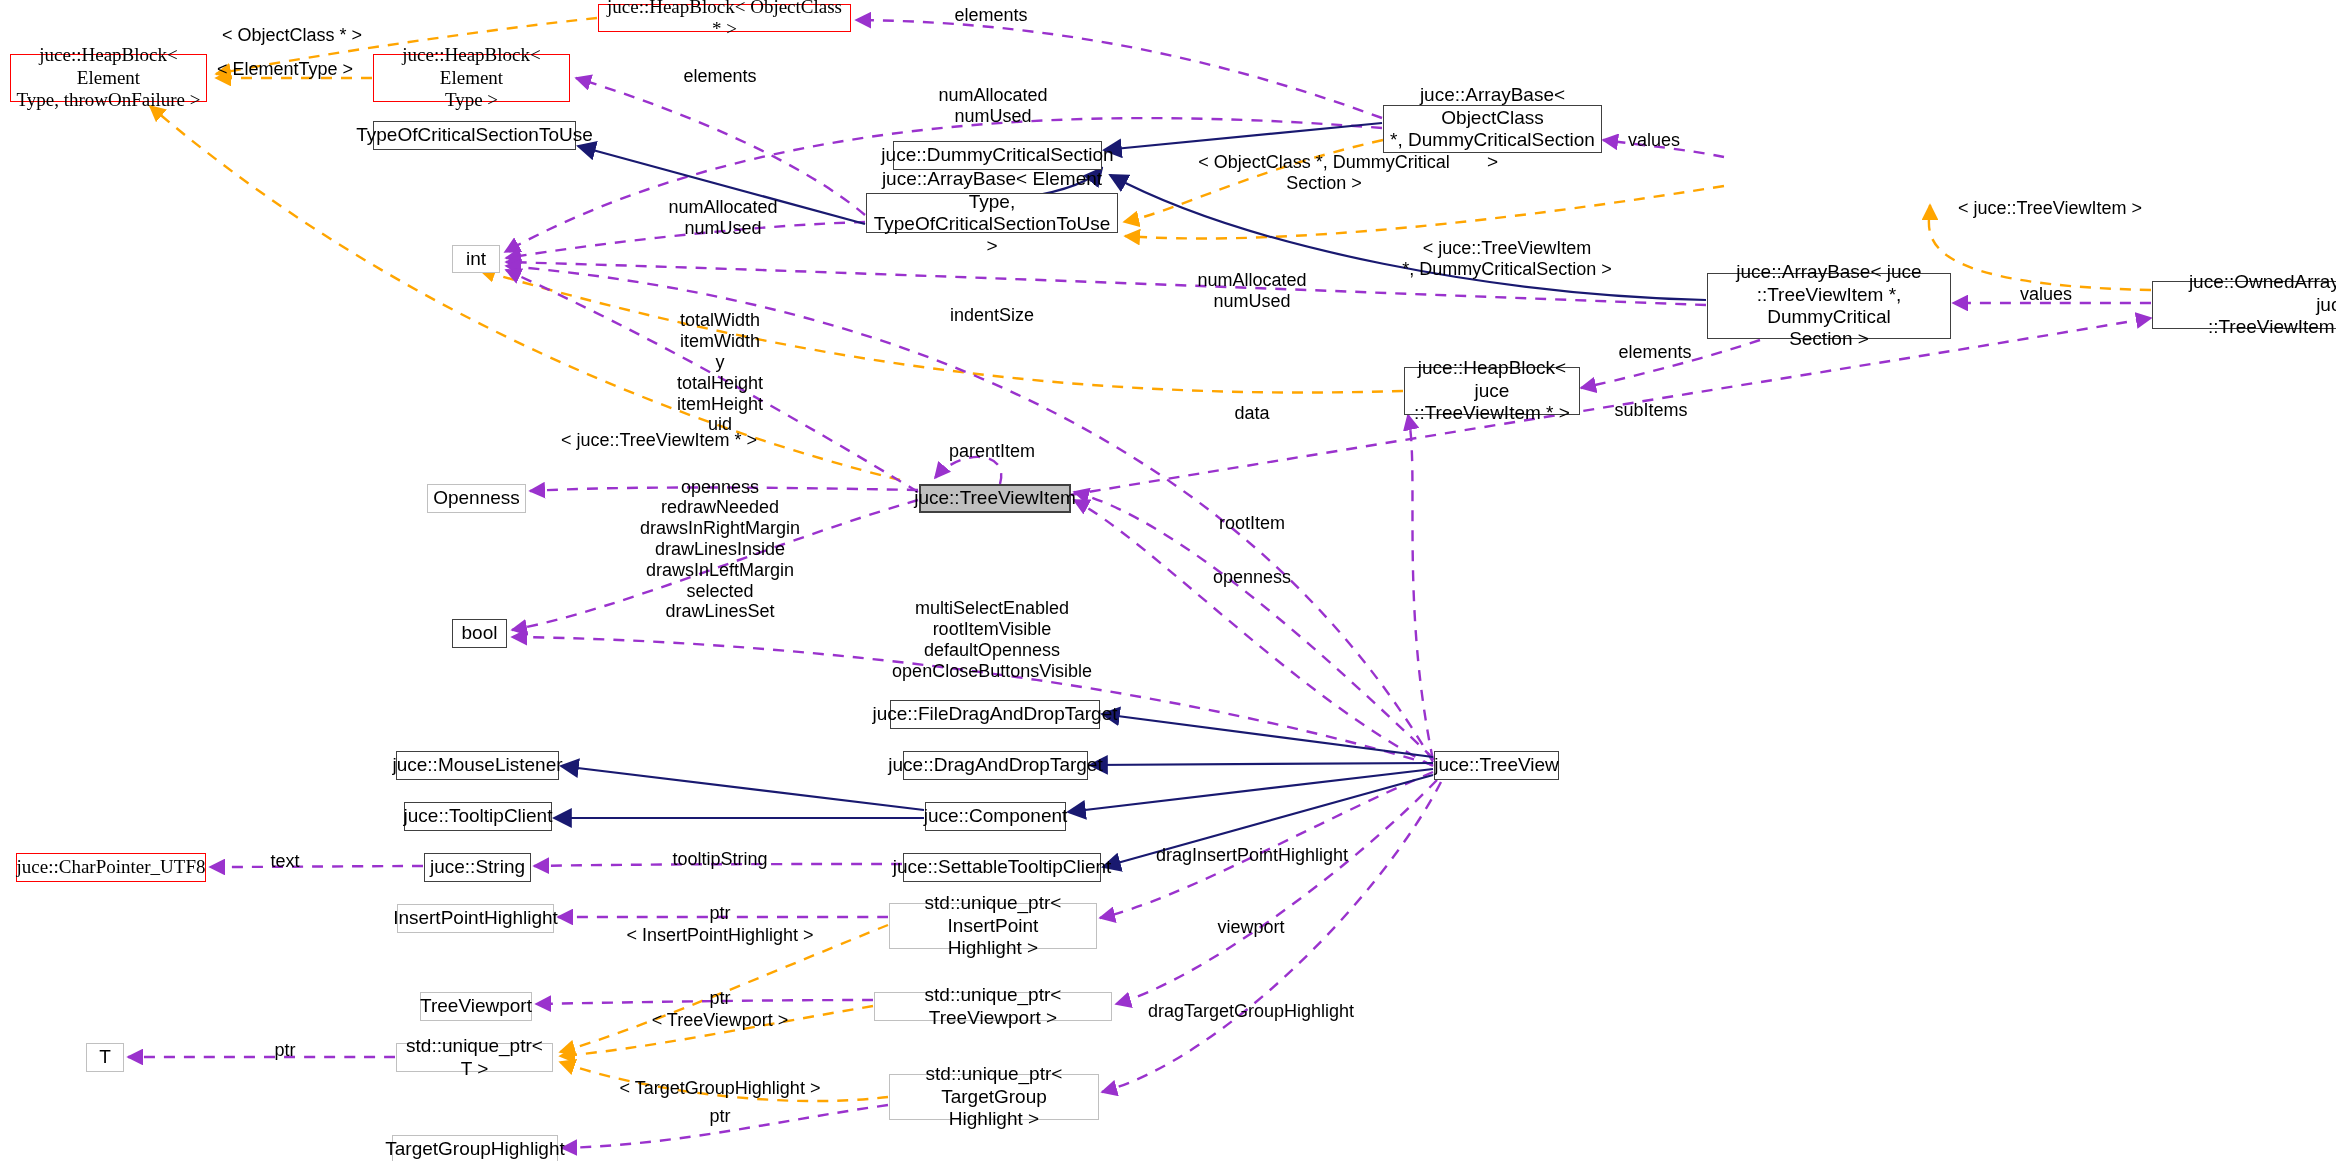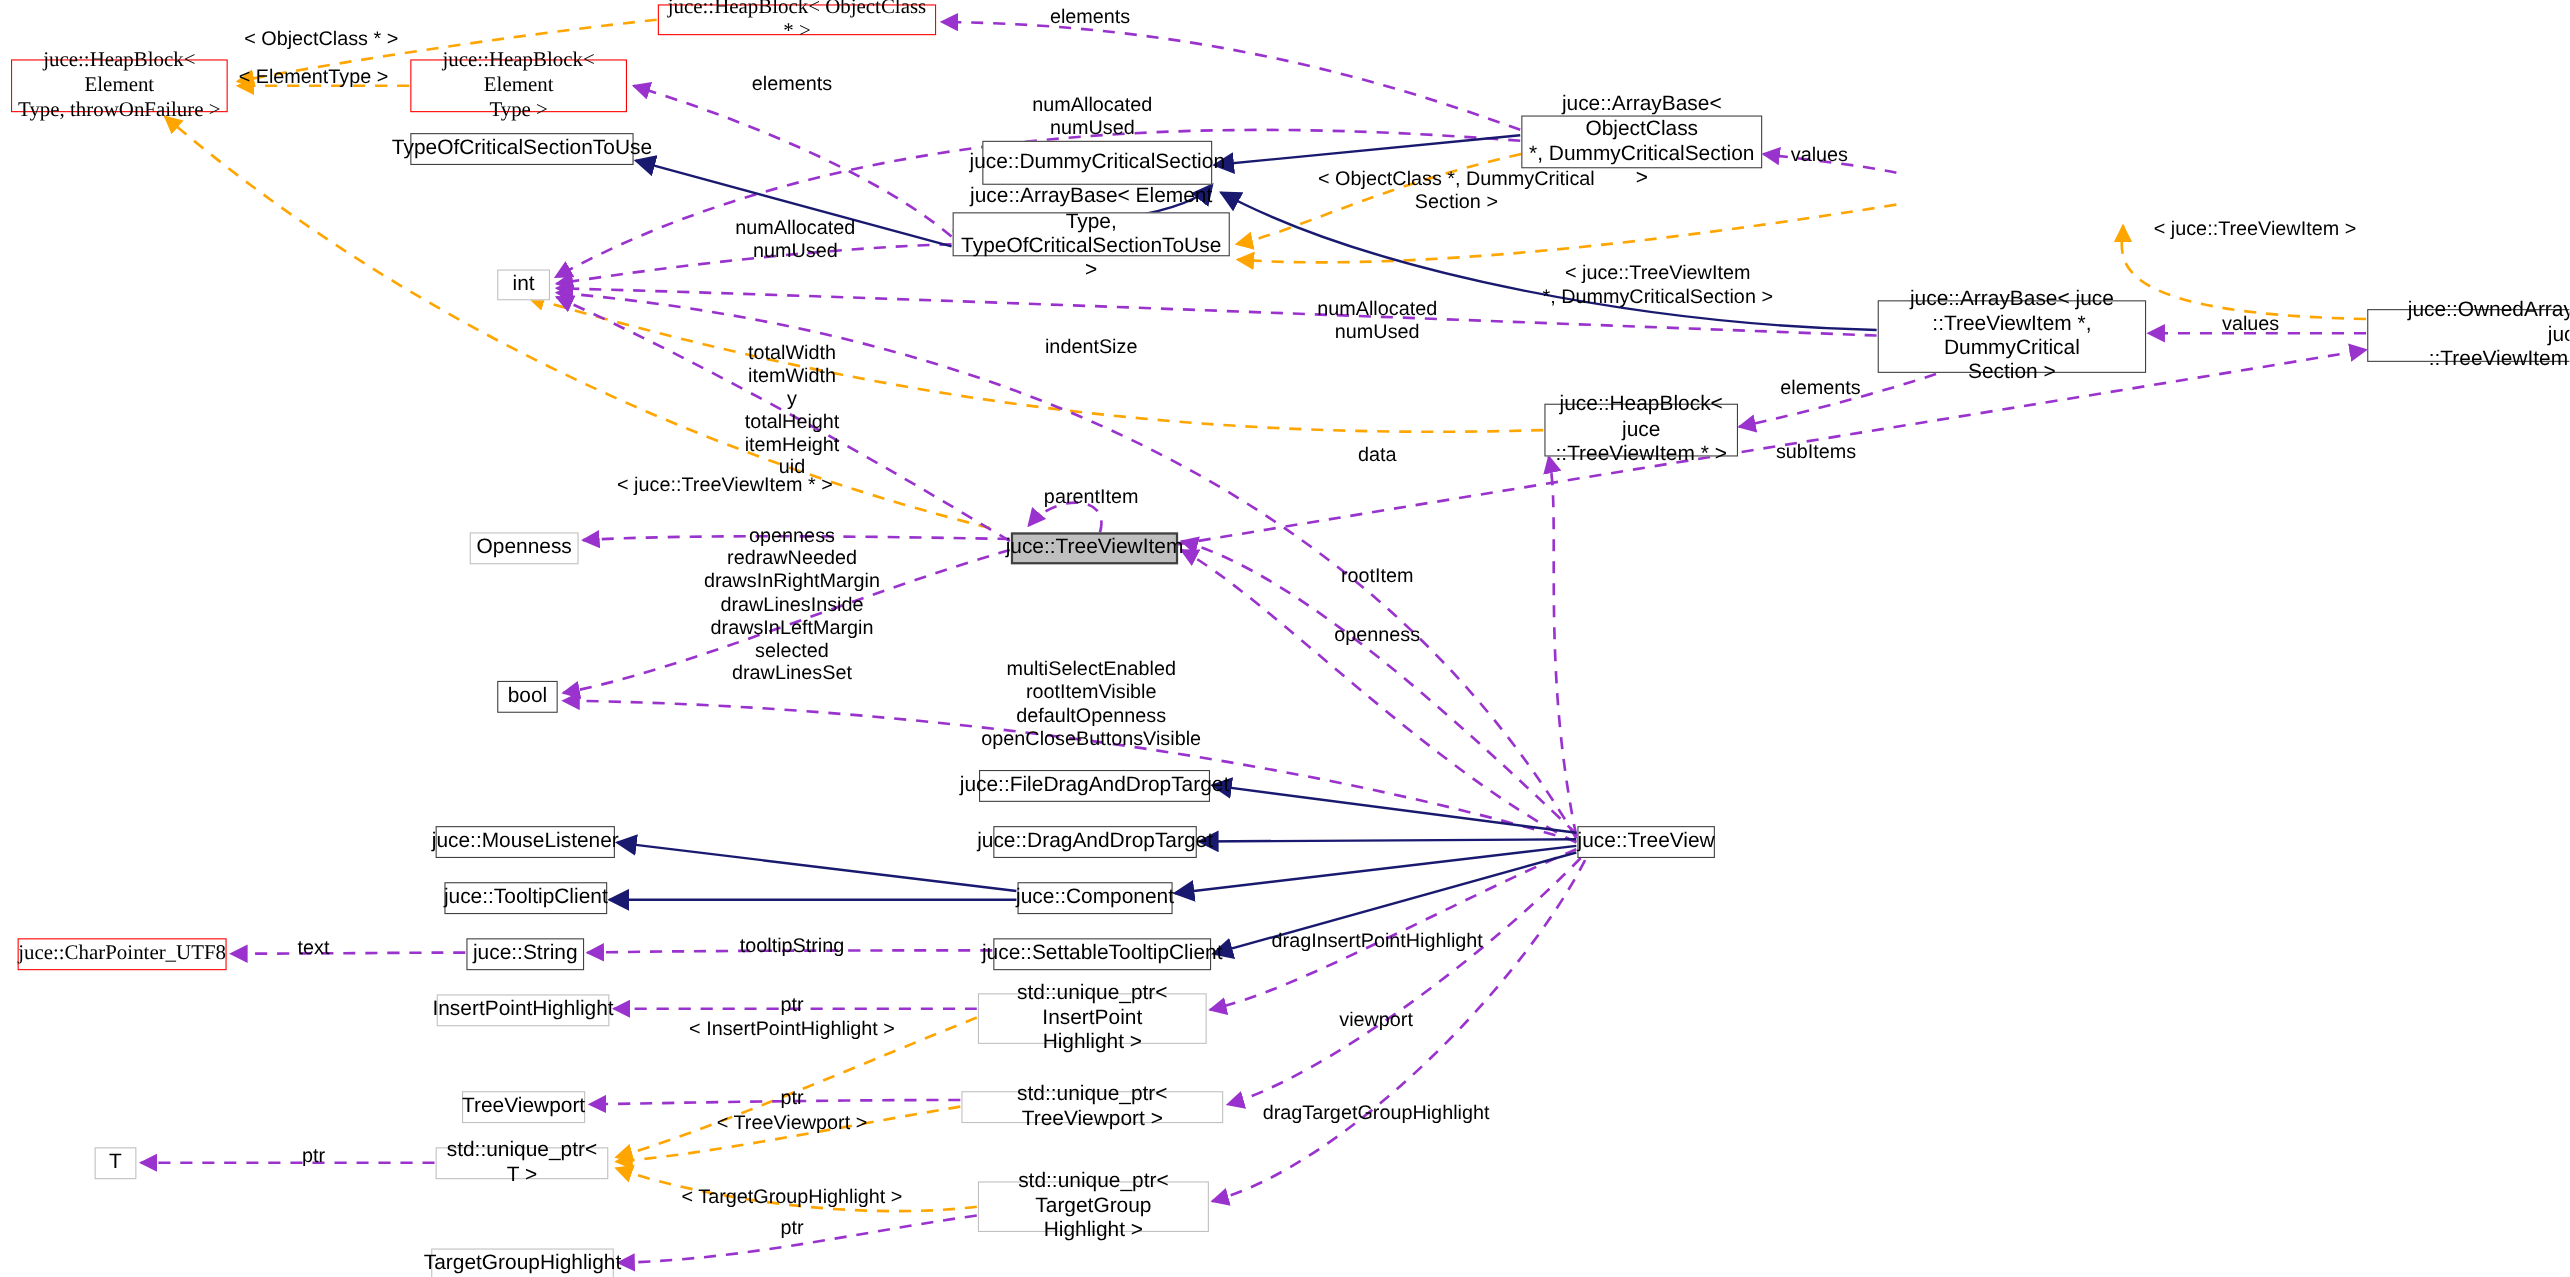--- a/index.html
+++ b/index.html
@@ -165,21 +165,21 @@
   <div class="node red" style="left:10px;top:54px;width:197px;height:48px;">juce::HeapBlock&lt; Element
 Type, throwOnFailure &gt;</div>
 
   <div class="node red" style="left:598px;top:4px;width:253px;height:28px;">juce::HeapBlock&lt; ObjectClass * &gt;</div>
 
   <div class="node red" style="left:373px;top:54px;width:197px;height:48px;">juce::HeapBlock&lt; Element
 Type &gt;</div>
 
   <div class="node" style="left:373px;top:121px;width:203px;height:29px;">TypeOfCriticalSectionToUse</div>
 
-  <div class="node" style="left:893px;top:128px;width:209px;height:40px;">juce::DummyCriticalSection</div>
+  <div class="node" style="left:893px;top:141px;width:209px;height:29px;">juce::DummyCriticalSection</div>
 
   <div class="node" style="left:1383px;top:105px;width:219px;height:48px;">juce::ArrayBase&lt; ObjectClass
 *, DummyCriticalSection &gt;</div>
 
 
   <div class="node" style="left:866px;top:193px;width:252px;height:40px;">juce::ArrayBase&lt; Element
 Type, TypeOfCriticalSectionToUse &gt;</div>
 
   <div class="node light" style="left:452px;top:245px;width:48px;height:28px;">int</div>
 

